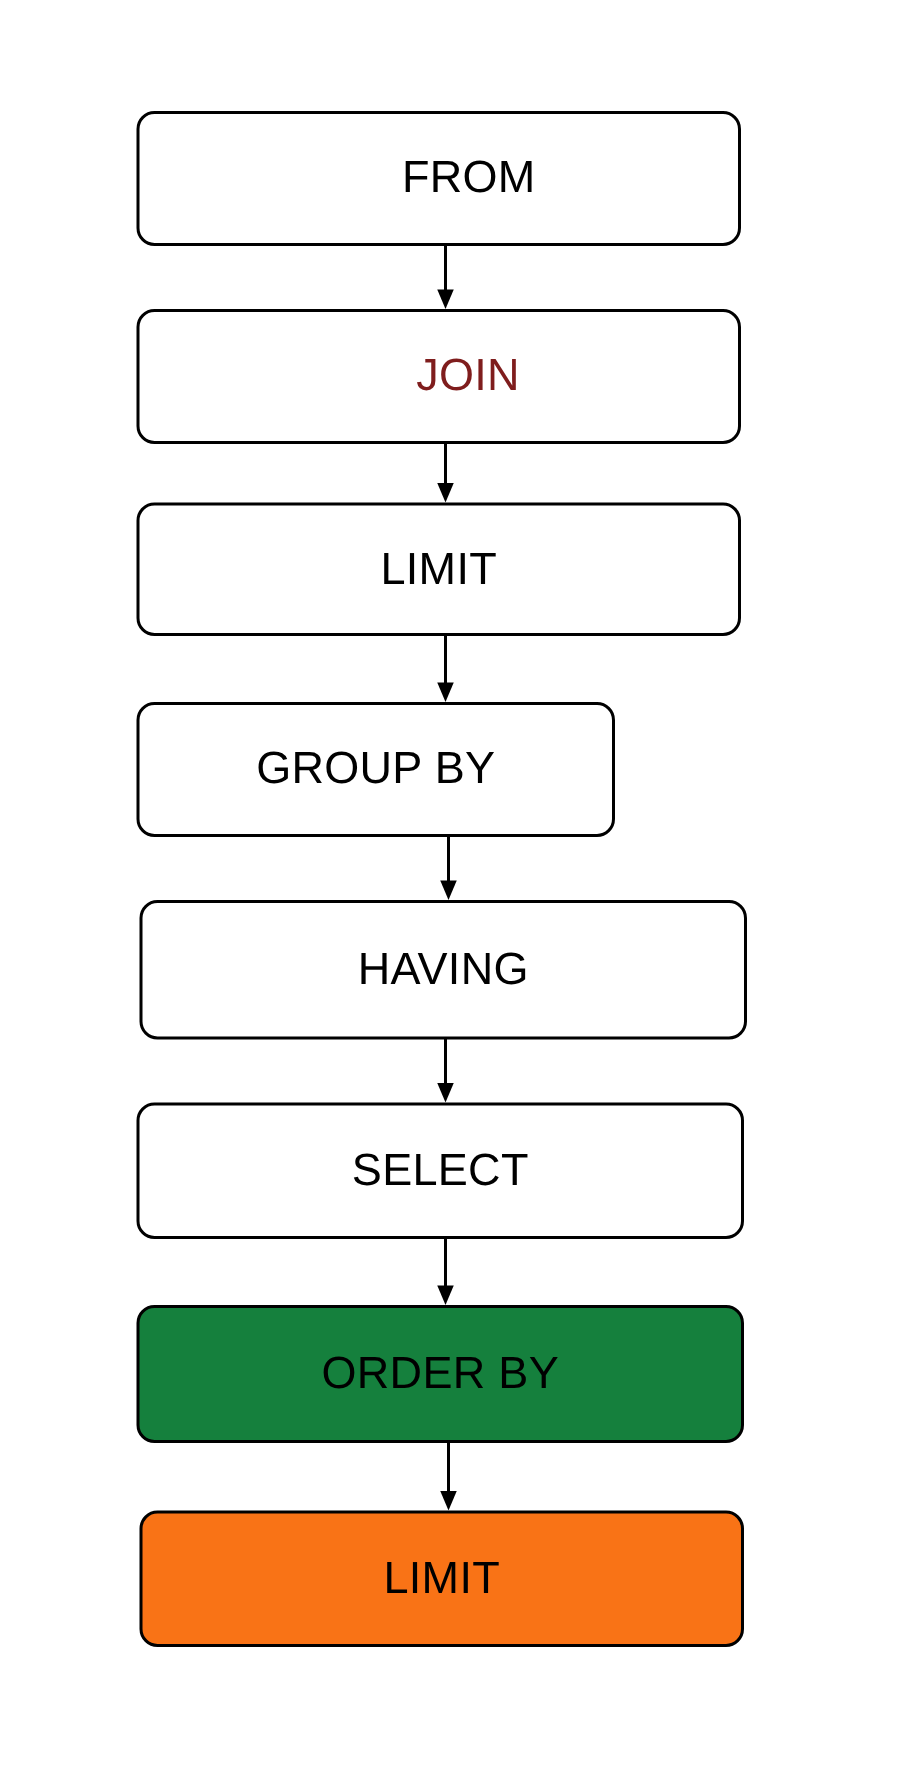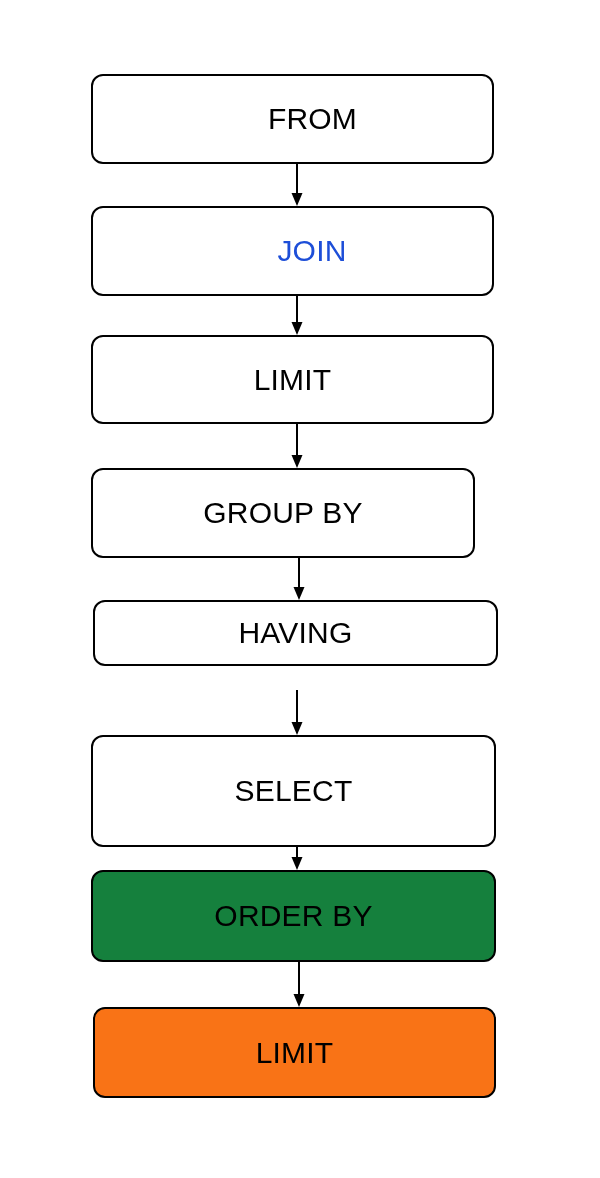--- a/index.html
+++ b/index.html
@@ -98,32 +98,32 @@
     <div class="connector" style="left: 289px; top: 962px; width: 20px; height: 45px;">
       <svg width="20" height="45" viewBox="0 0 20 45">
         <line x1="10" y1="0" x2="10" y2="34" stroke="#000000" stroke-width="2"></line>
         <polygon points="4.5,32 15.5,32 10,45" fill="#000000"></polygon>
       </svg>
     </div>
     <div class="node" style="left: 91px; top: 74px; width: 403px; height: 90px; background: rgb(255, 255, 255); border-color: rgb(0, 0, 0);">
       <span class="node-label" style="color: rgb(0, 0, 0); margin-left: 40px;">FROM</span>
     </div>
     <div class="node" style="left: 91px; top: 206px; width: 403px; height: 90px; background: rgb(255, 255, 255); border-color: rgb(0, 0, 0);">
-      <span class="node-label" style="color: #1d4ed8; margin-left: 39px;">JOIN</span>
+      <span class="node-label" style="color: #7f1d1d; margin-left: 39px;">JOIN</span>
     </div>
     <div class="node" style="left: 91px; top: 335px; width: 403px; height: 89px; background: rgb(255, 255, 255); border-color: rgb(0, 0, 0);">
       <span class="node-label" style="color: rgb(0, 0, 0);">LIMIT</span>
     </div>
-    <div class="node" style="left: 91px; top: 468px; width: 384px; height: 90px; background: rgb(255, 255, 255); border-color: rgb(0, 0, 0);">
+    <div class="node" style="left: 91px; top: 468px; width: 319px; height: 90px; background: rgb(255, 255, 255); border-color: rgb(0, 0, 0);">
       <span class="node-label" style="color: rgb(0, 0, 0);">GROUP BY</span>
     </div>
-    <div class="node" style="left: 93px; top: 600px; width: 405px; height: 66px; background: rgb(255, 255, 255); border-color: rgb(0, 0, 0);">
+    <div class="node" style="left: 93px; top: 600px; width: 405px; height: 93px; background: rgb(255, 255, 255); border-color: rgb(0, 0, 0);">
       <span class="node-label" style="color: rgb(0, 0, 0);">HAVING</span>
     </div>
-    <div class="node" style="left: 91px; top: 735px; width: 405px; height: 112px; background: rgb(255, 255, 255); border-color: rgb(0, 0, 0);">
+    <div class="node" style="left: 91px; top: 735px; width: 405px; height: 91px; background: rgb(255, 255, 255); border-color: rgb(0, 0, 0);">
       <span class="node-label" style="color: rgb(0, 0, 0);">SELECT</span>
     </div>
     <div class="node" style="left: 91px; top: 870px; width: 405px; height: 92px; background: #15803d; border-color: rgb(0, 0, 0);">
       <span class="node-label" style="color: rgb(0, 0, 0);">ORDER BY</span>
     </div>
     <div class="node" style="left: 93px; top: 1007px; width: 403px; height: 91px; background: #f97316; border-color: rgb(0, 0, 0);">
       <span class="node-label" style="color: rgb(0, 0, 0);">LIMIT</span>
     </div>
   </div>
 

